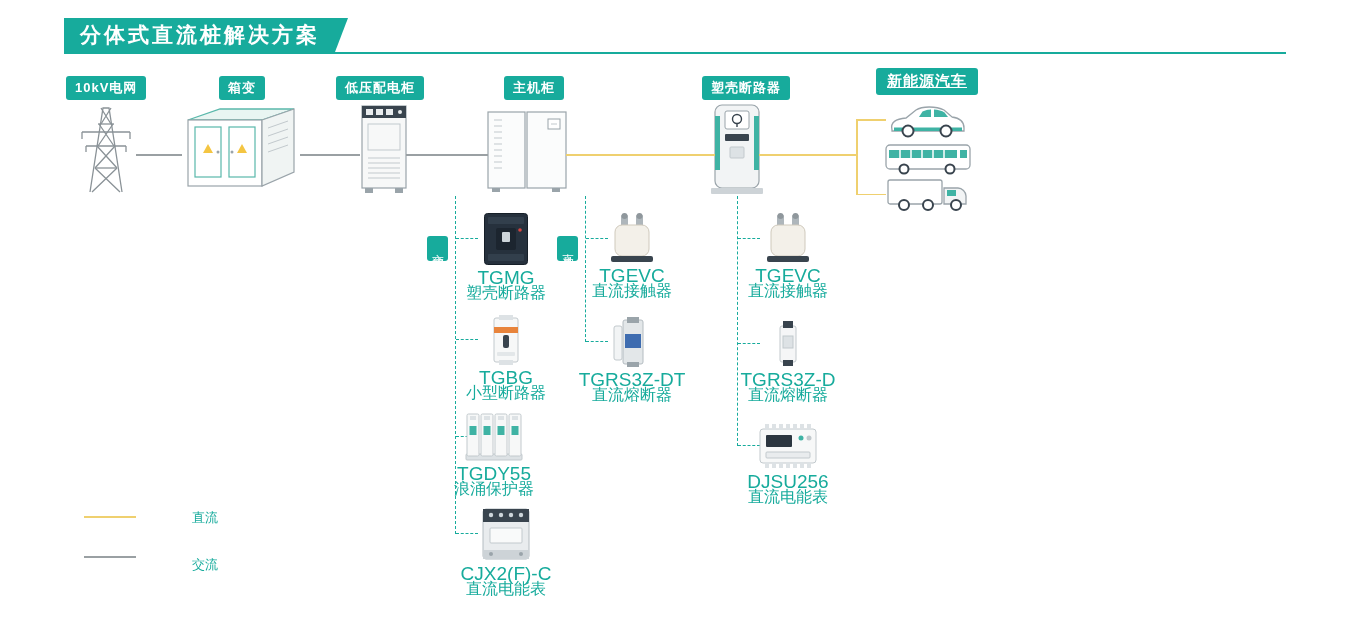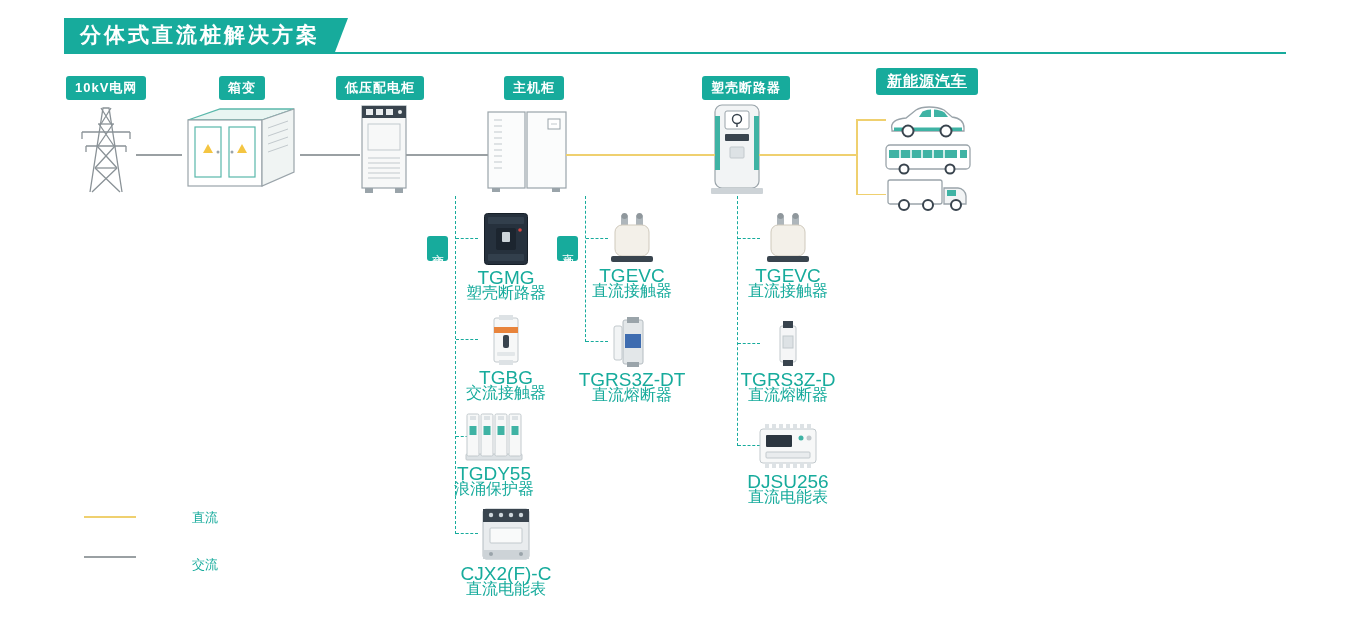--- a/index.html
+++ b/index.html
@@ -230,21 +230,21 @@
   <div class="component" style="left:446px;top:314px">
     <svg width="30" height="52" viewBox="0 0 30 52">
       <rect x="3" y="4" width="24" height="44" rx="2" fill="#f7f8f8" stroke="#c2c9cd"></rect>
       <rect x="8" y="1" width="14" height="5" fill="#dde2e5"></rect>
       <rect x="8" y="46" width="14" height="5" fill="#dde2e5"></rect>
       <rect x="3" y="13" width="24" height="6" fill="#e8843c"></rect>
       <rect x="12" y="21" width="6" height="13" rx="2" fill="#39444e"></rect>
       <rect x="6" y="38" width="18" height="4" rx="1" fill="#e3e7e9"></rect>
     </svg>
     <div class="model">TGBG</div>
-    <div class="desc">交流接触器</div>
+    <div class="desc">小型断路器</div>
   </div>
 
   <div class="component" style="left:434px;top:412px">
     <svg width="58" height="50" viewBox="0 0 58 50">
       <rect x="1" y="42" width="56" height="6" rx="1" fill="#dde2e5" stroke="#c2c9cd"></rect>
       <g>
         <rect x="2" y="2" width="12" height="42" rx="1.5" fill="#f7f8f8" stroke="#c2c9cd"></rect>
         <rect x="16" y="2" width="12" height="42" rx="1.5" fill="#f7f8f8" stroke="#c2c9cd"></rect>
         <rect x="30" y="2" width="12" height="42" rx="1.5" fill="#f7f8f8" stroke="#c2c9cd"></rect>
         <rect x="44" y="2" width="12" height="42" rx="1.5" fill="#f7f8f8" stroke="#c2c9cd"></rect>

